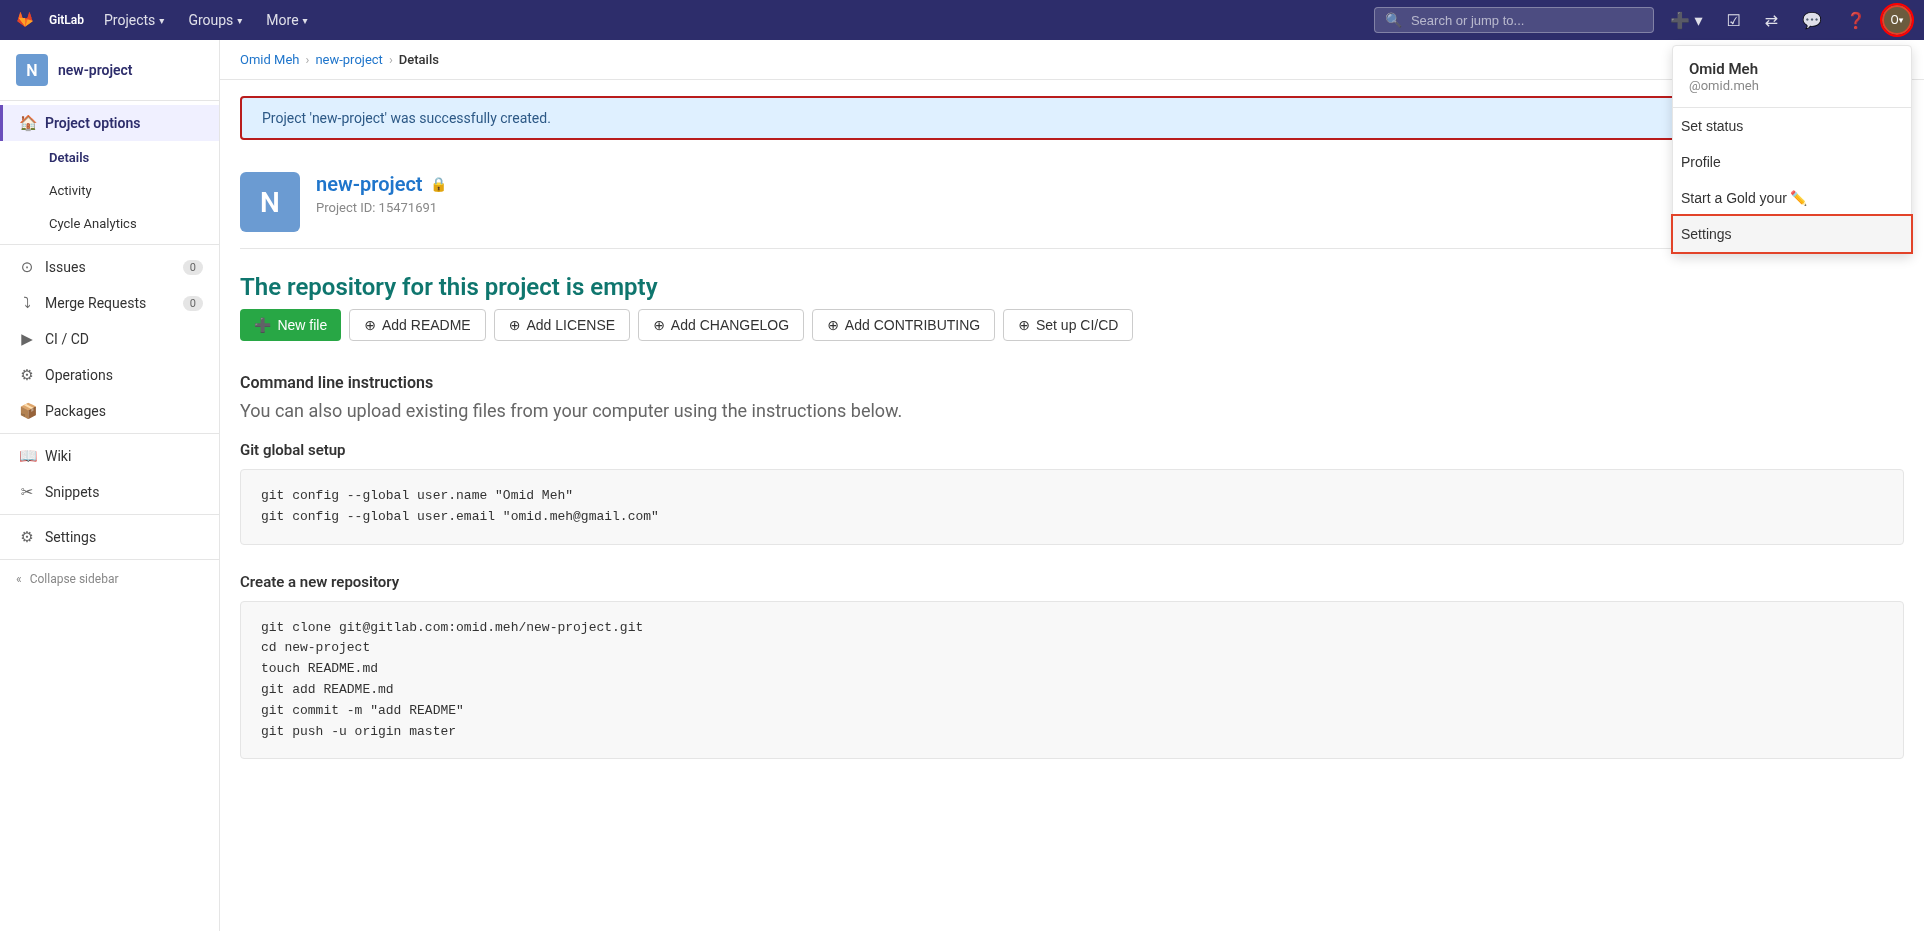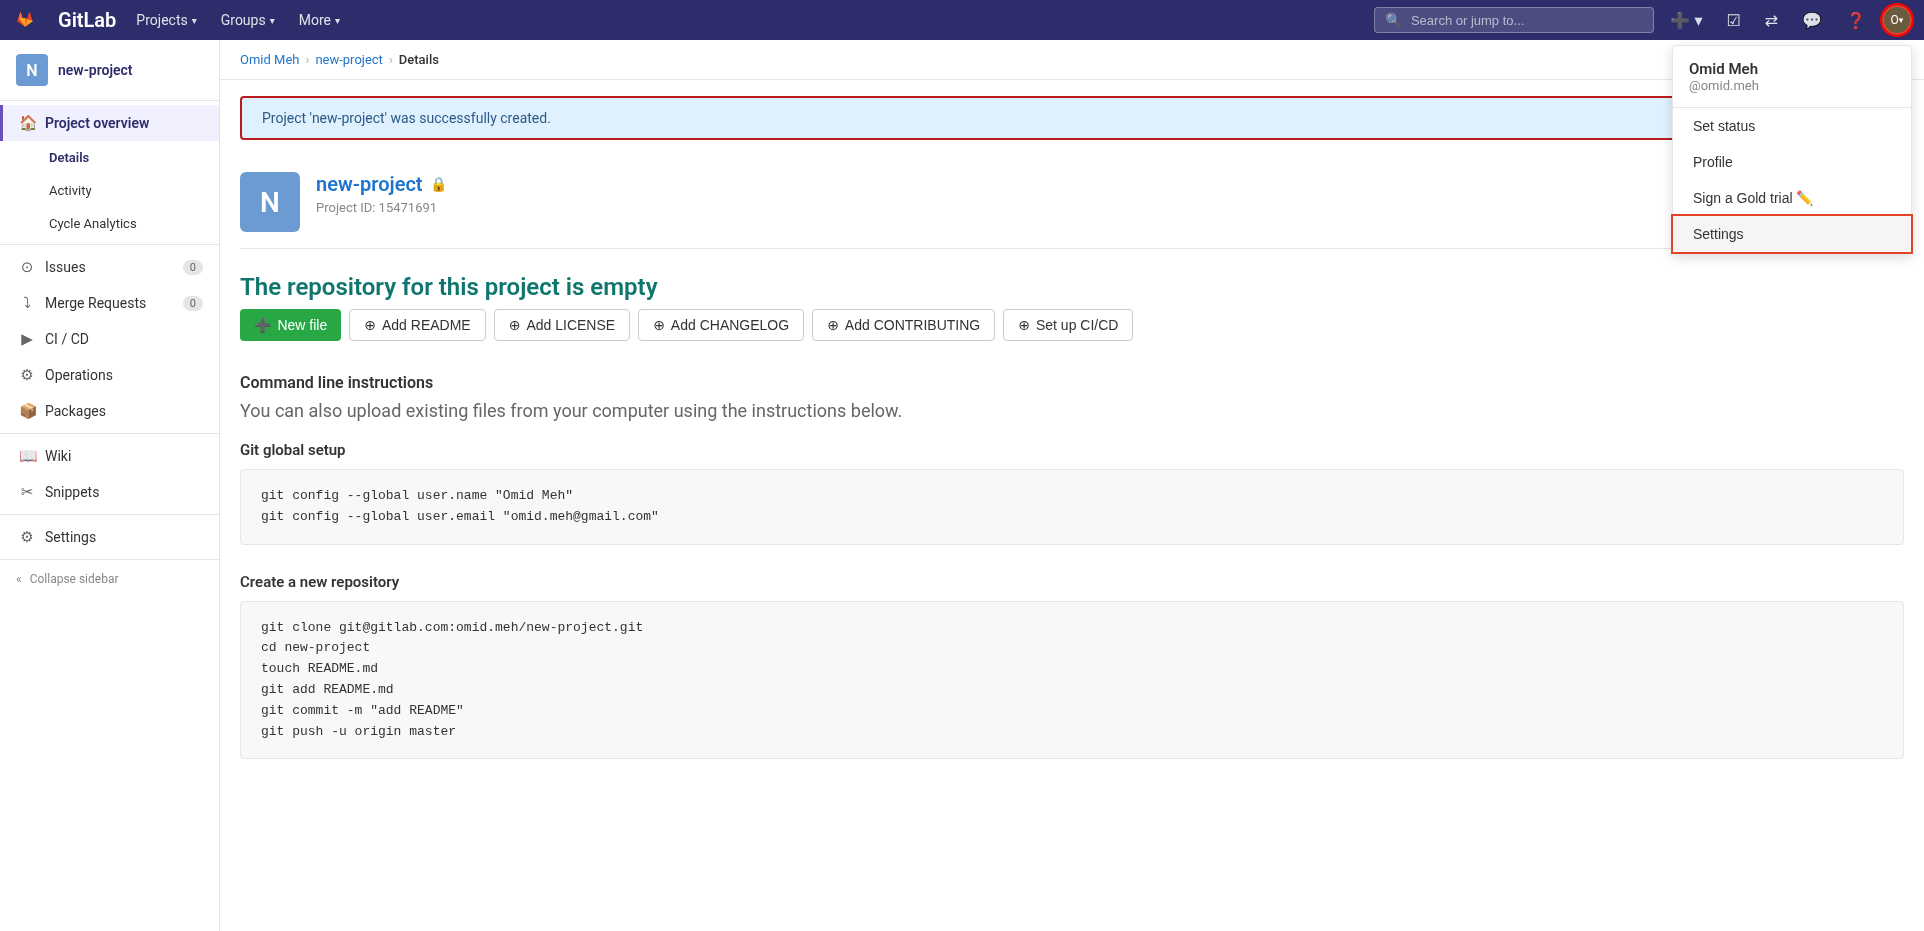--- a/index.html
+++ b/index.html
@@ -12,23 +12,23 @@
       background: #2d2d6b;
       height: 40px;
       padding: 0 12px;
       gap: 8px;
       position: relative;
       z-index: 100;
     }
     .navbar-brand {
       display: flex;
       align-items: center;
-      gap: 20px;
+      gap: 11px;
       color: white;
-      font-size: 20px;
+      font-size: 12px;
       font-weight: 600;
       text-decoration: none;
       margin-right: 4px;
     }
     .gitlab-logo {
       width: 26px;
       height: 26px;
     }
     .navbar-item {
       color: rgba(255,255,255,0.85);
@@ -384,21 +384,21 @@
       font-weight: 600;
       color: #333;
       font-size: 15px;
     }
     .dropdown-handle {
       color: #888;
       font-size: 13px;
     }
     .dropdown-item {
       display: block;
-      padding: 10px 20px;
+      padding: 10px 8px;
       color: #333;
       cursor: pointer;
       font-size: 14px;
       border: none;
       background: none;
       width: 100%;
       text-align: left;
     }
     .dropdown-item.highlighted {
       background: #f5f5f5;
@@ -451,41 +451,41 @@
     </div>
 
     <div class="dropdown-menu" id="user-dropdown">
       <div class="dropdown-user-section">
         <div class="dropdown-username">Omid Meh</div>
         <div class="dropdown-handle">@omid.meh</div>
       </div>
       <button class="dropdown-item">Set status</button>
       <button class="dropdown-item">Profile</button>
       <button class="dropdown-item">
-        <span>Sign a Gold trial</span> ✏️
+        <span>Start a Gold your</span> ✏️
       </button>
       <button class="dropdown-item highlighted">Settings</button>
       <div class="dropdown-divider"></div>
     </div>
   </div>
 </nav>
 
 <div class="layout">
 
   <aside class="sidebar">
     <div class="sidebar-project-header">
       <div class="project-avatar">N</div>
       <span class="project-name">new-project</span>
     </div>
 
     <div class="sidebar-section">
 
       <div class="sidebar-item active">
         <span class="sidebar-icon">🏠</span>
-        <span>Project overview</span>
+        <span>Project options</span>
       </div>
 
       <div class="sidebar-item sub-item active-sub">
         <span>Details</span>
       </div>
 
       <div class="sidebar-item sub-item">
         <span>Activity</span>
       </div>
 

